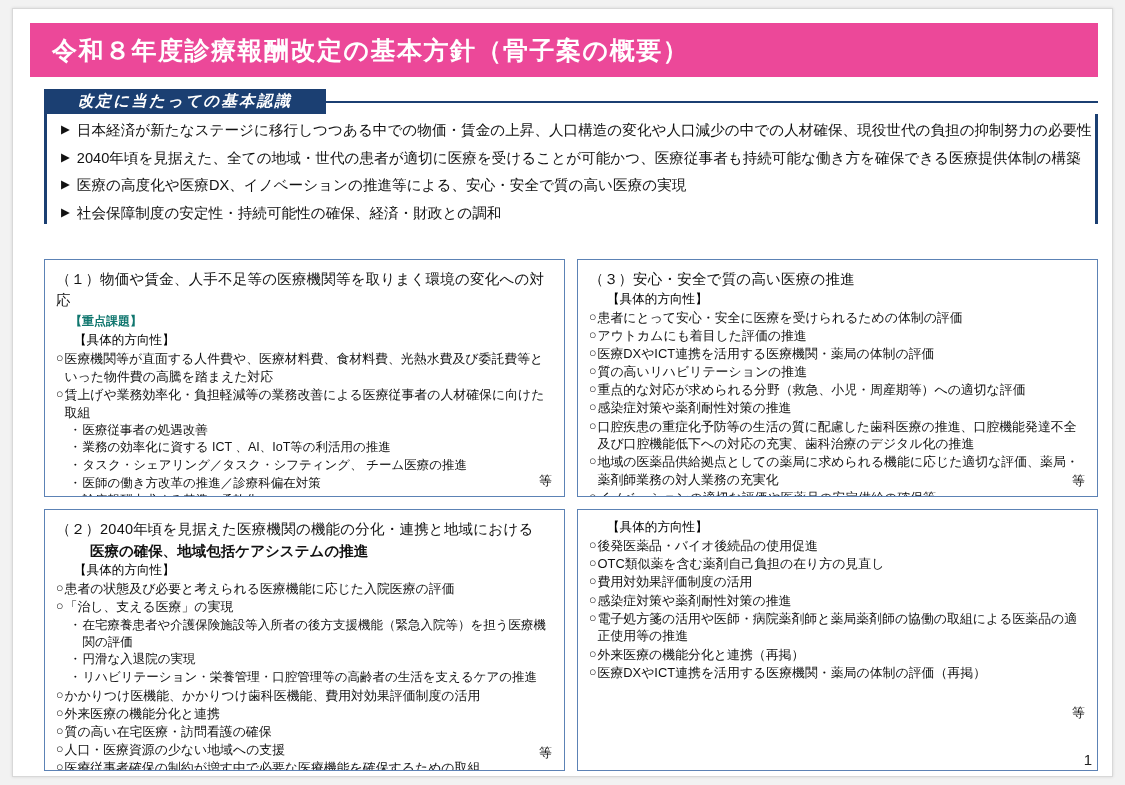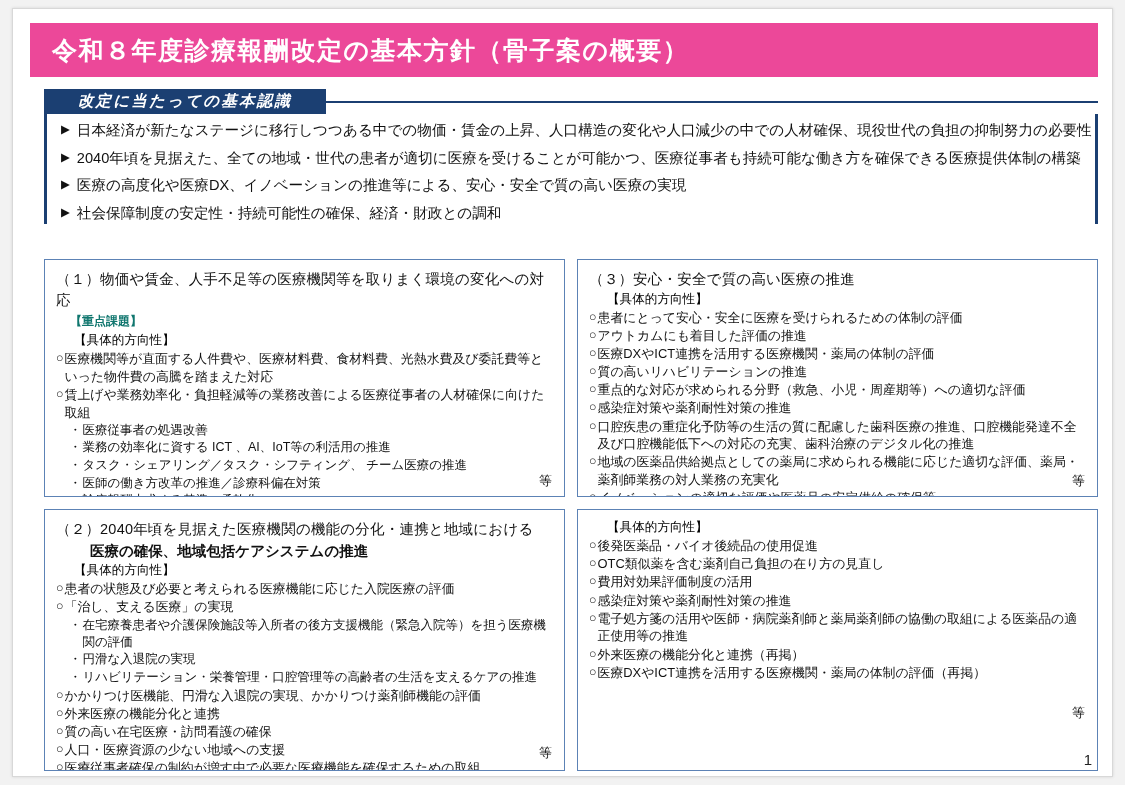--- a/index.html
+++ b/index.html
@@ -311,21 +311,21 @@
           <div class="q-li sub">
             <span class="q-mark dot">・</span>
             <span class="q-text">円滑な入退院の実現</span>
           </div>
           <div class="q-li sub">
             <span class="q-mark dot">・</span>
             <span class="q-text">リハビリテーション・栄養管理・口腔管理等の高齢者の生活を支えるケアの推進</span>
           </div>
           <div class="q-li">
             <span class="q-mark circle">○</span>
-            <span class="q-text">かかりつけ医機能、円滑な入退院の実現、かかりつけ薬剤師機能の評価</span>
+            <span class="q-text">かかりつけ医機能、かかりつけ歯科医機能、費用対効果評価制度の活用</span>
           </div>
           <div class="q-li">
             <span class="q-mark circle">○</span>
             <span class="q-text">外来医療の機能分化と連携</span>
           </div>
           <div class="q-li">
             <span class="q-mark circle">○</span>
             <span class="q-text">質の高い在宅医療・訪問看護の確保</span>
           </div>
           <div class="q-li">

